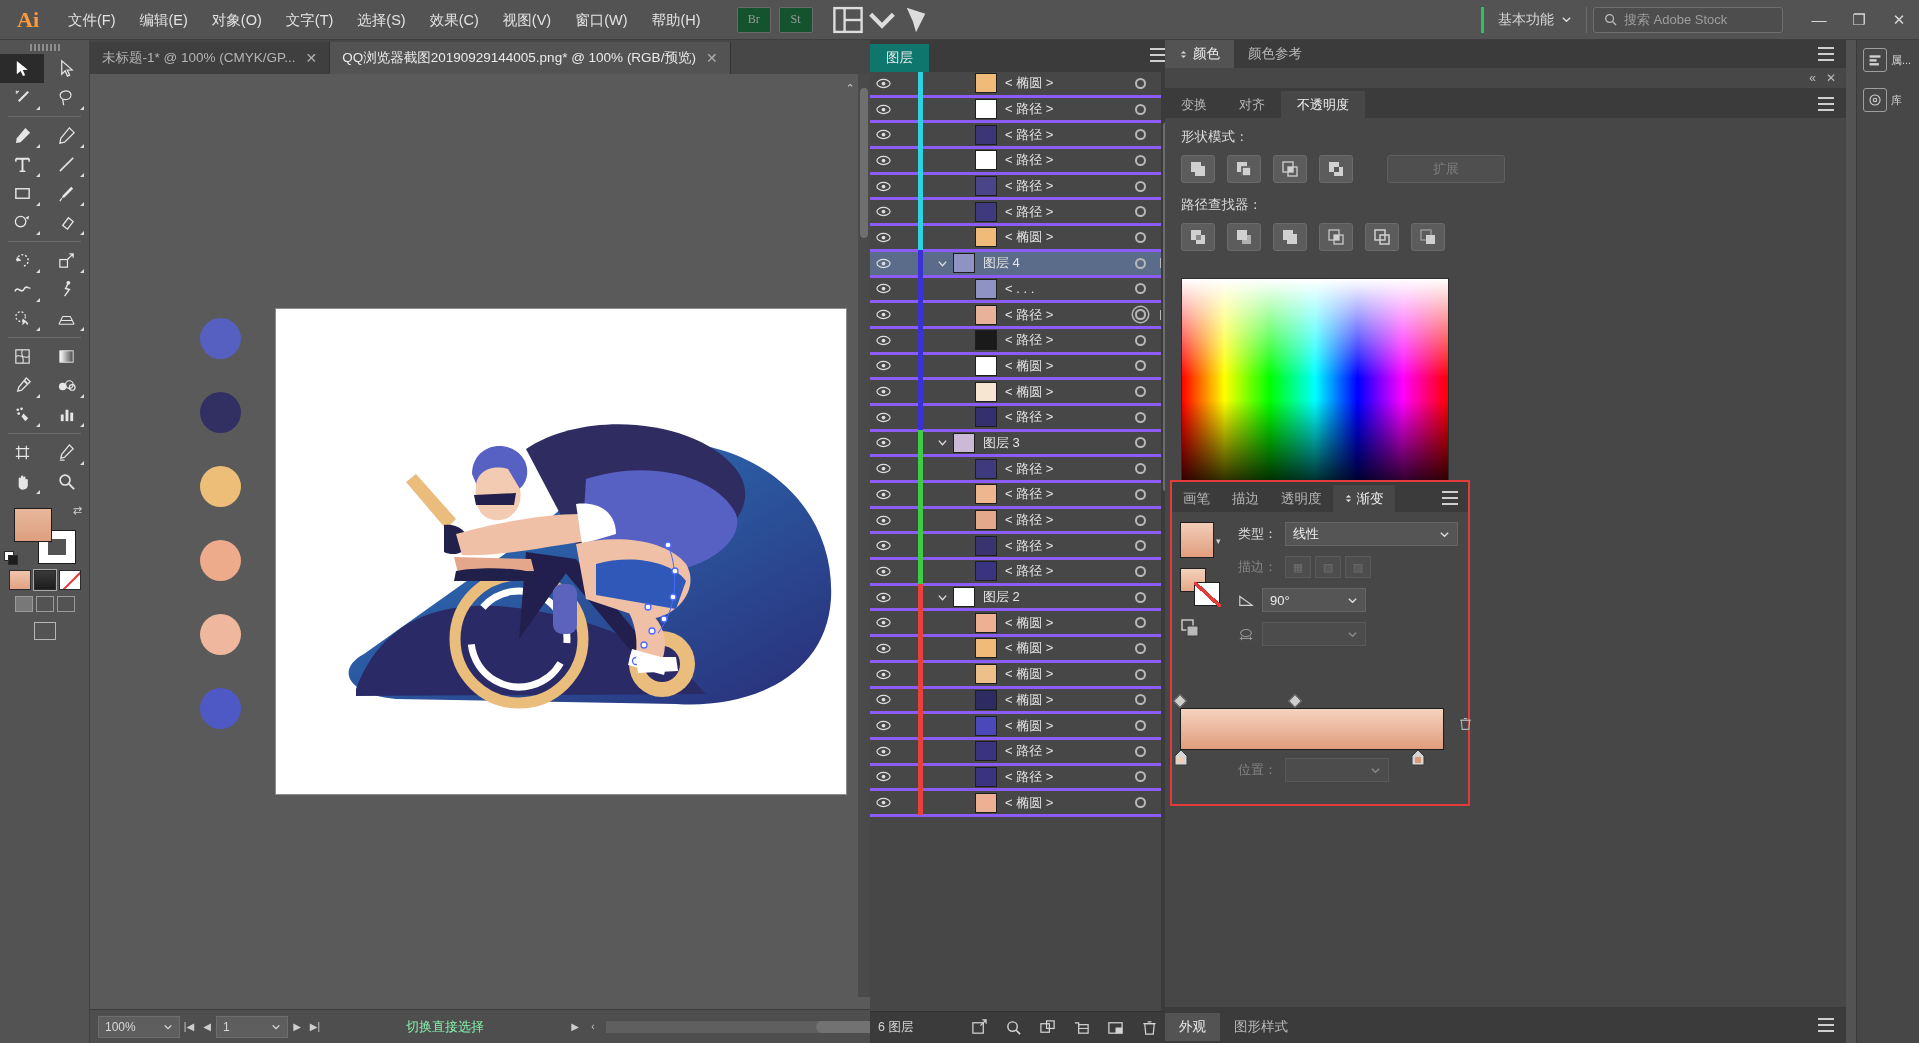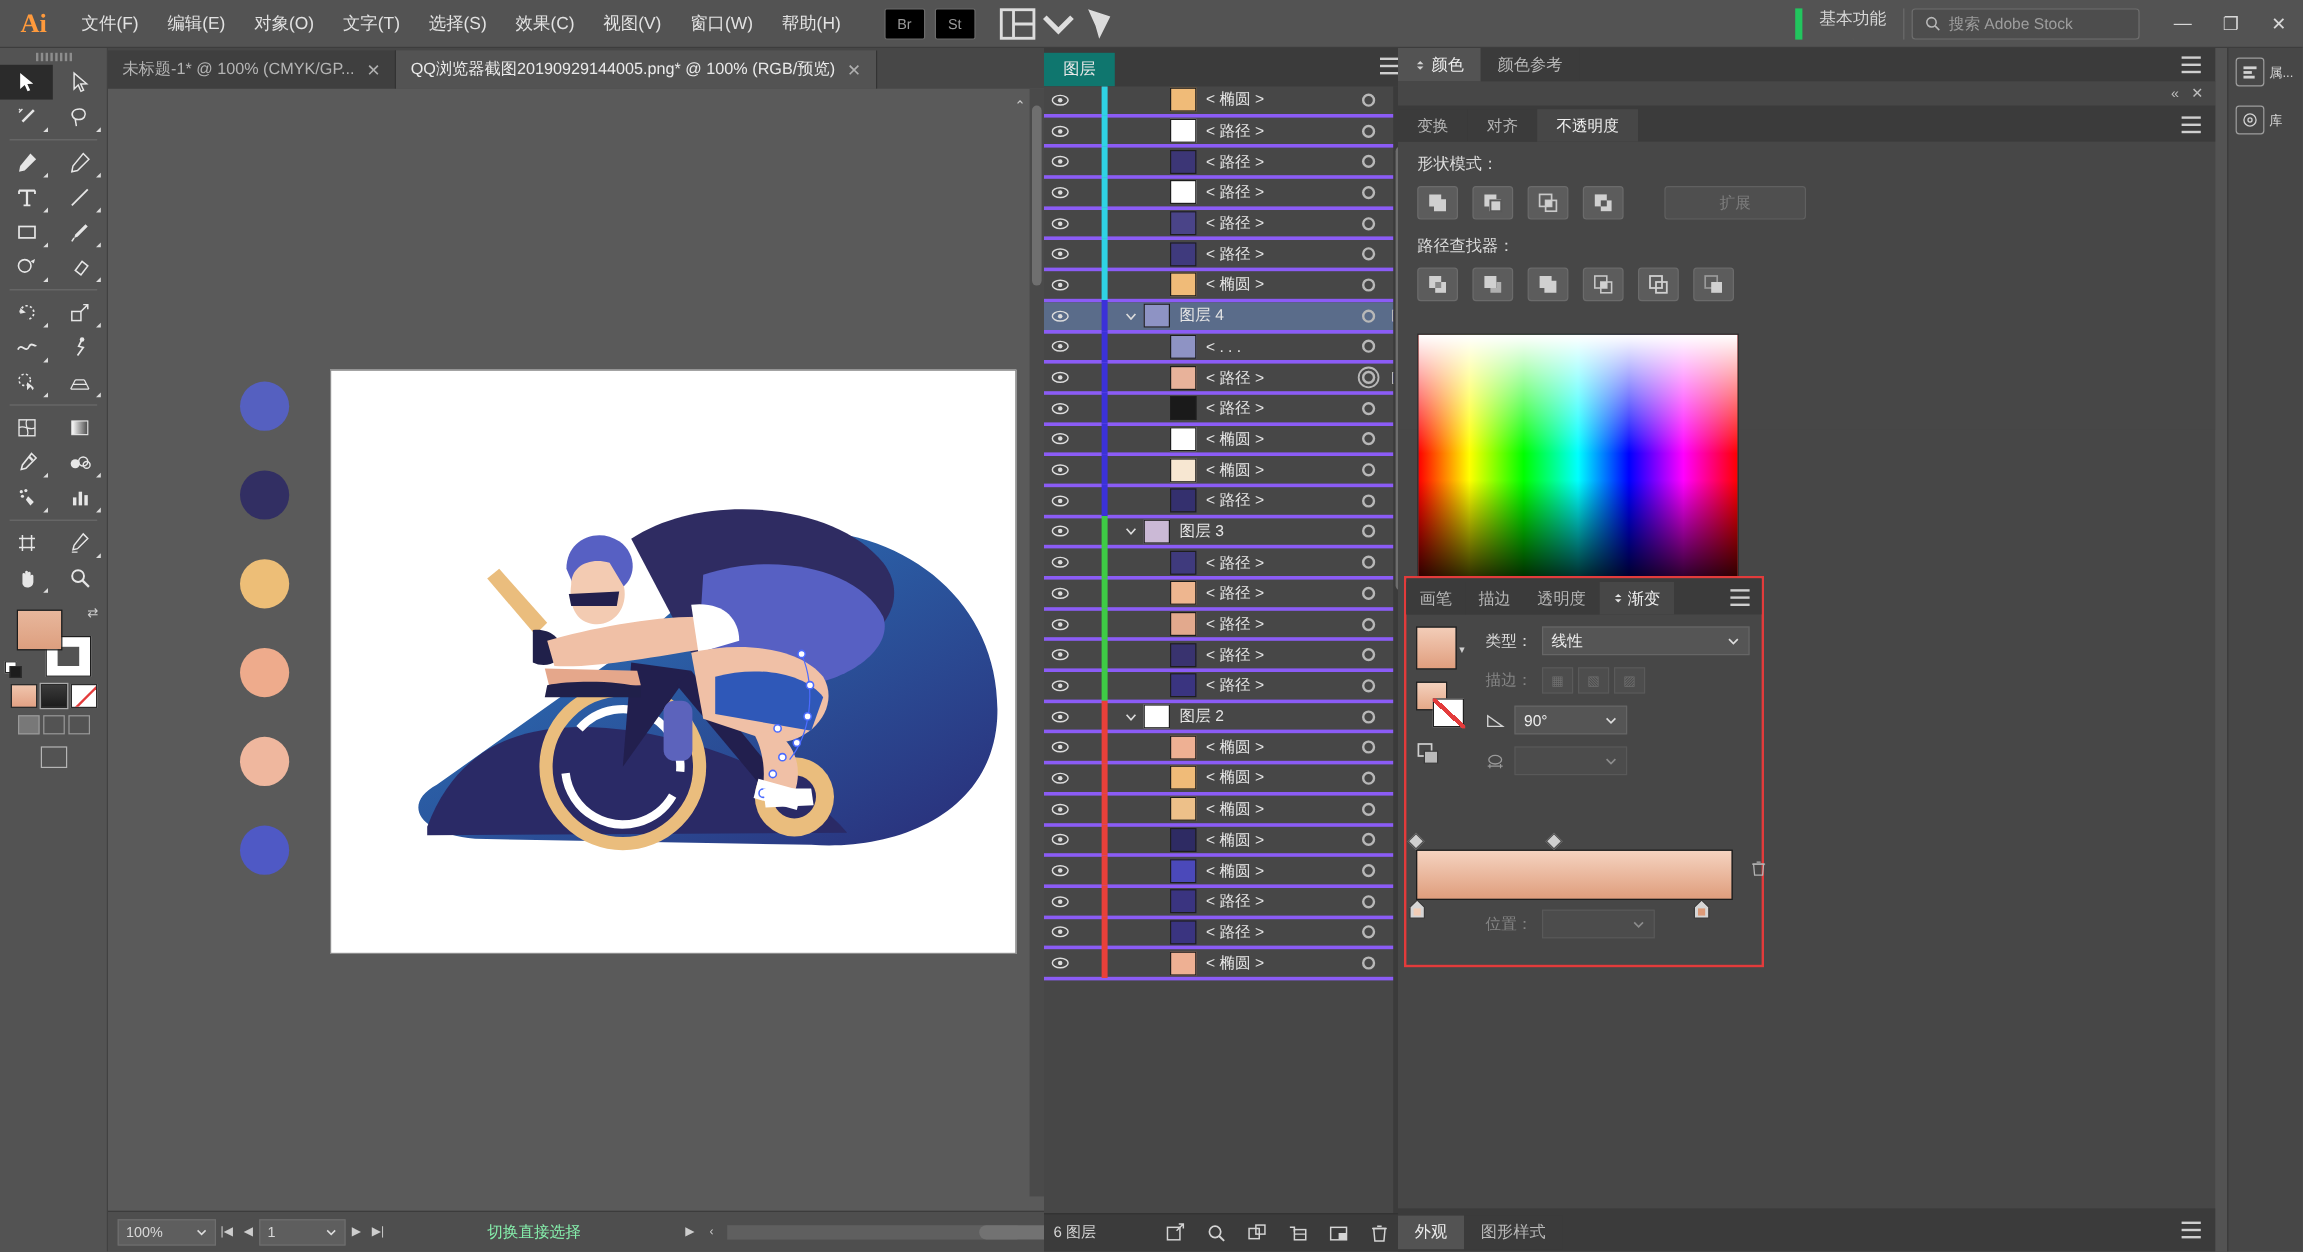--- a/index.html
+++ b/index.html
@@ -8,24 +8,24 @@
   .app{position:relative;width:1919px;height:1043px;}
 
   
   .menubar{position:absolute;left:0;top:0;width:1919px;height:40px;background:#535353;
     display:flex;align-items:center;border-bottom:1px solid #3d3d3d;}
   .ai-logo{width:56px;height:40px;display:flex;align-items:center;justify-content:center;
     font-weight:bold;font-size:22px;color:#ff9a3c;font-family:"Liberation Serif",serif;}
   .menu-item{padding:0 12px;height:40px;line-height:40px;font-size:14.5px;color:#e2e2e2;cursor:default;}
   .mb-spacer{flex:1;}
   .mb-icon{width:34px;height:26px;display:flex;align-items:center;justify-content:center;
-    font-size:12px;color:#9a9a9a;border:1px solid #6a6a6a;border-radius:2px;margin:0 4px;background:#000000;}
+    font-size:12px;color:#9a9a9a;border:1px solid #6a6a6a;border-radius:2px;margin:0 4px;background:#14532d;font-family:Liberation Serif, serif;}
   .mb-plain{width:34px;height:34px;display:flex;align-items:center;justify-content:center;color:#cfcfcf;}
   .workspace{display:flex;align-items:center;gap:7px;padding:0 14px;height:26px;font-size:14px;
-    border-left:6px solid #22c55e;border-right:1px solid #6b6b6b;margin:16px 6px;flex-direction:column;}
+    border-left:3px solid #22c55e;border-right:1px solid #6b6b6b;margin:16px 6px;}
   .search-box{display:flex;align-items:center;gap:7px;height:26px;padding:0 10px;border:1px solid #6e6e6e;
     border-radius:3px;background:#4d4d4d;color:#9e9e9e;font-size:13px;min-width:190px;}
   .wbtn{width:40px;height:40px;display:flex;align-items:center;justify-content:center;font-size:15px;color:#d8d8d8;}
 
   
   .tabbar{position:absolute;left:90px;top:40px;width:780px;height:34px;background:#474747;display:flex;align-items:flex-end;}
   .doctab{height:32px;display:flex;align-items:center;gap:10px;padding:0 12px;font-size:13.5px;
     background:#3f3f3f;color:#b4b4b4;border-right:1px solid #333;}
   .doctab.active{background:#535353;color:#eaeaea;}
   .tab-close{font-size:14px;color:#b0b0b0;}
@@ -149,21 +149,21 @@
   .g-fillstroke .a{position:absolute;left:0;top:0;width:26px;height:24px;border:1px solid #1f1f1f;
     background:linear-gradient(180deg,#f4d1bd,#e5a888);}
   .g-fillstroke .b{position:absolute;left:14px;top:14px;width:26px;height:24px;border:1px solid #1f1f1f;background:#fff;}
   .g-fillstroke .b::after{content:"";position:absolute;left:-1px;top:-1px;width:27px;height:25px;
     background:linear-gradient(to top right,transparent 45%,#e33b3b 45%,#e33b3b 55%,transparent 55%);}
   .g-revert{position:absolute;left:8px;top:106px;width:24px;height:22px;}
   .g-field{display:flex;align-items:center;gap:8px;margin:0 10px 10px 66px;font-size:13px;color:#dcdcdc;}
   .g-field.dim{color:#858585;}
   .g-select{flex:1;height:24px;background:#555;border:1px solid #666;display:flex;align-items:center;
     justify-content:space-between;padding:0 7px;font-size:13px;color:#ededed;}
-  .g-select.small{flex:none;width:94px;align-items:center;}
+  .g-select.small{flex:none;width:104px;align-items:center;}
   .g-select.dimbox{background:#4c4c4c;border-color:#595959;color:#7d7d7d;}
   .g-strokebtns{display:flex;gap:4px;}
   .g-strokebtns div{width:26px;height:22px;border:1px solid #5a5a5a;background:#4d4d4d;
     display:flex;align-items:center;justify-content:center;font-size:11px;color:#6f6f6f;}
   .g-slider{position:absolute;left:8px;top:196px;width:264px;}
   .g-ramp{height:42px;border:1px solid #1c1c1c;background:linear-gradient(180deg,#f5d3c0,#df9d7c);}
   .g-stop{position:absolute;width:10px;height:10px;background:#cfcfcf;border:1px solid #4a4a4a;transform:rotate(45deg);top:-12px;}
   .g-house{position:absolute;top:42px;width:14px;height:16px;}
   .g-trash{position:absolute;left:278px;top:8px;font-size:15px;color:#b3b3b3;}
 

